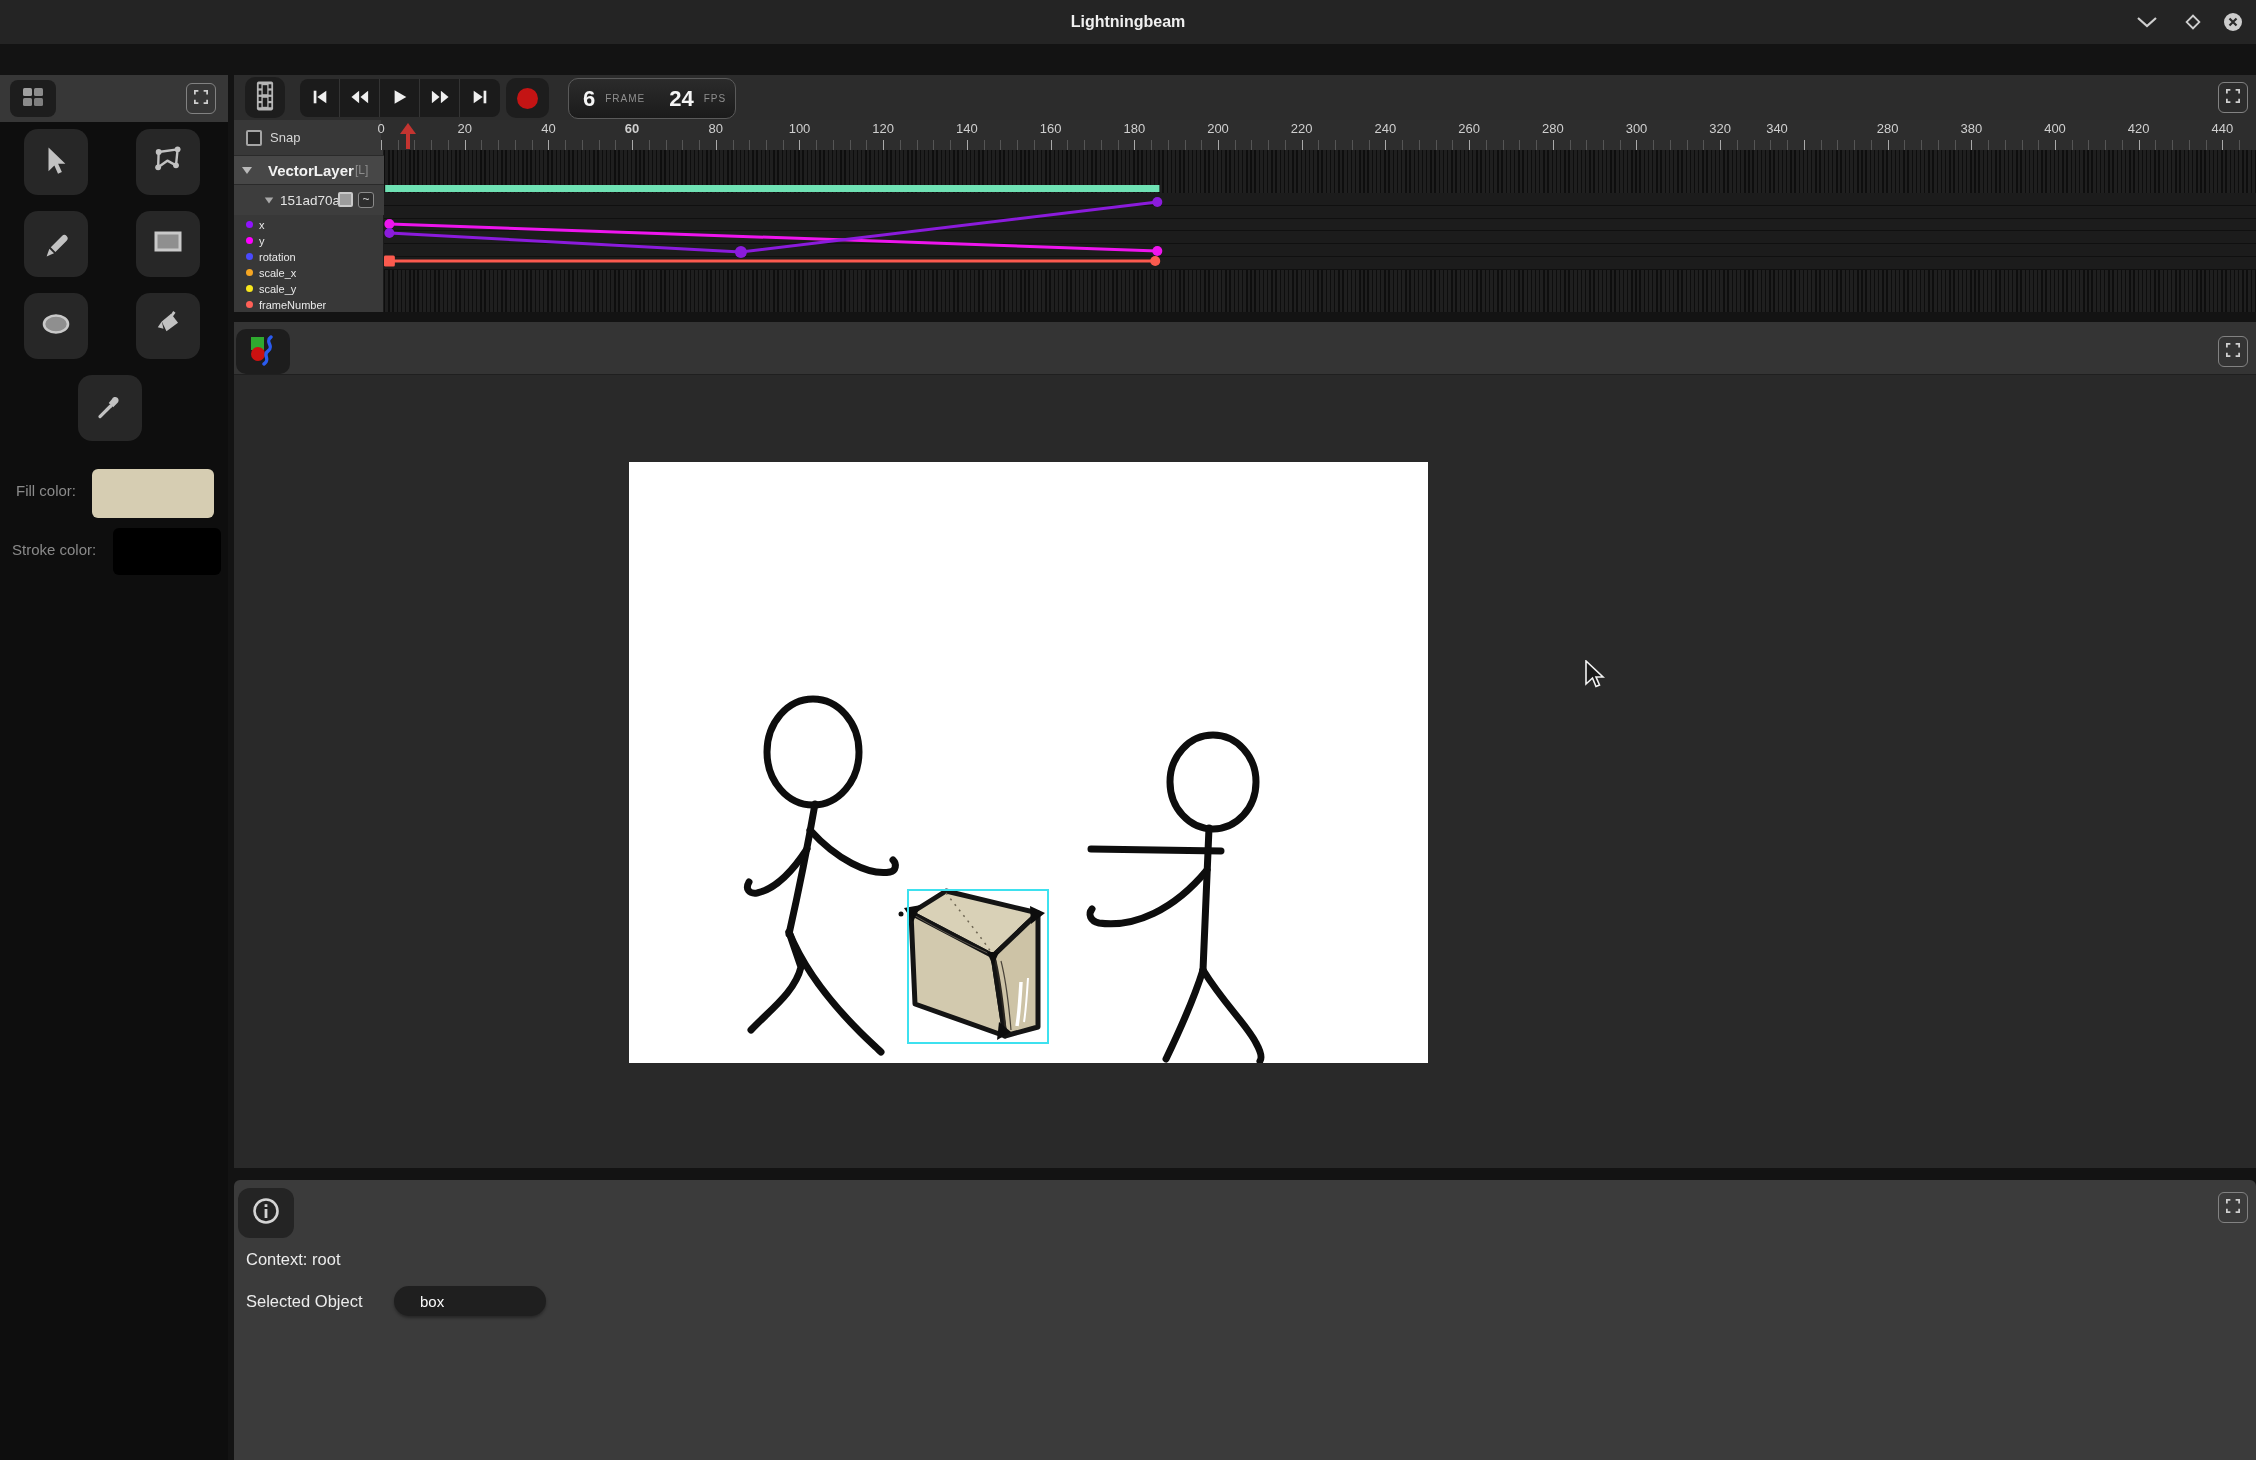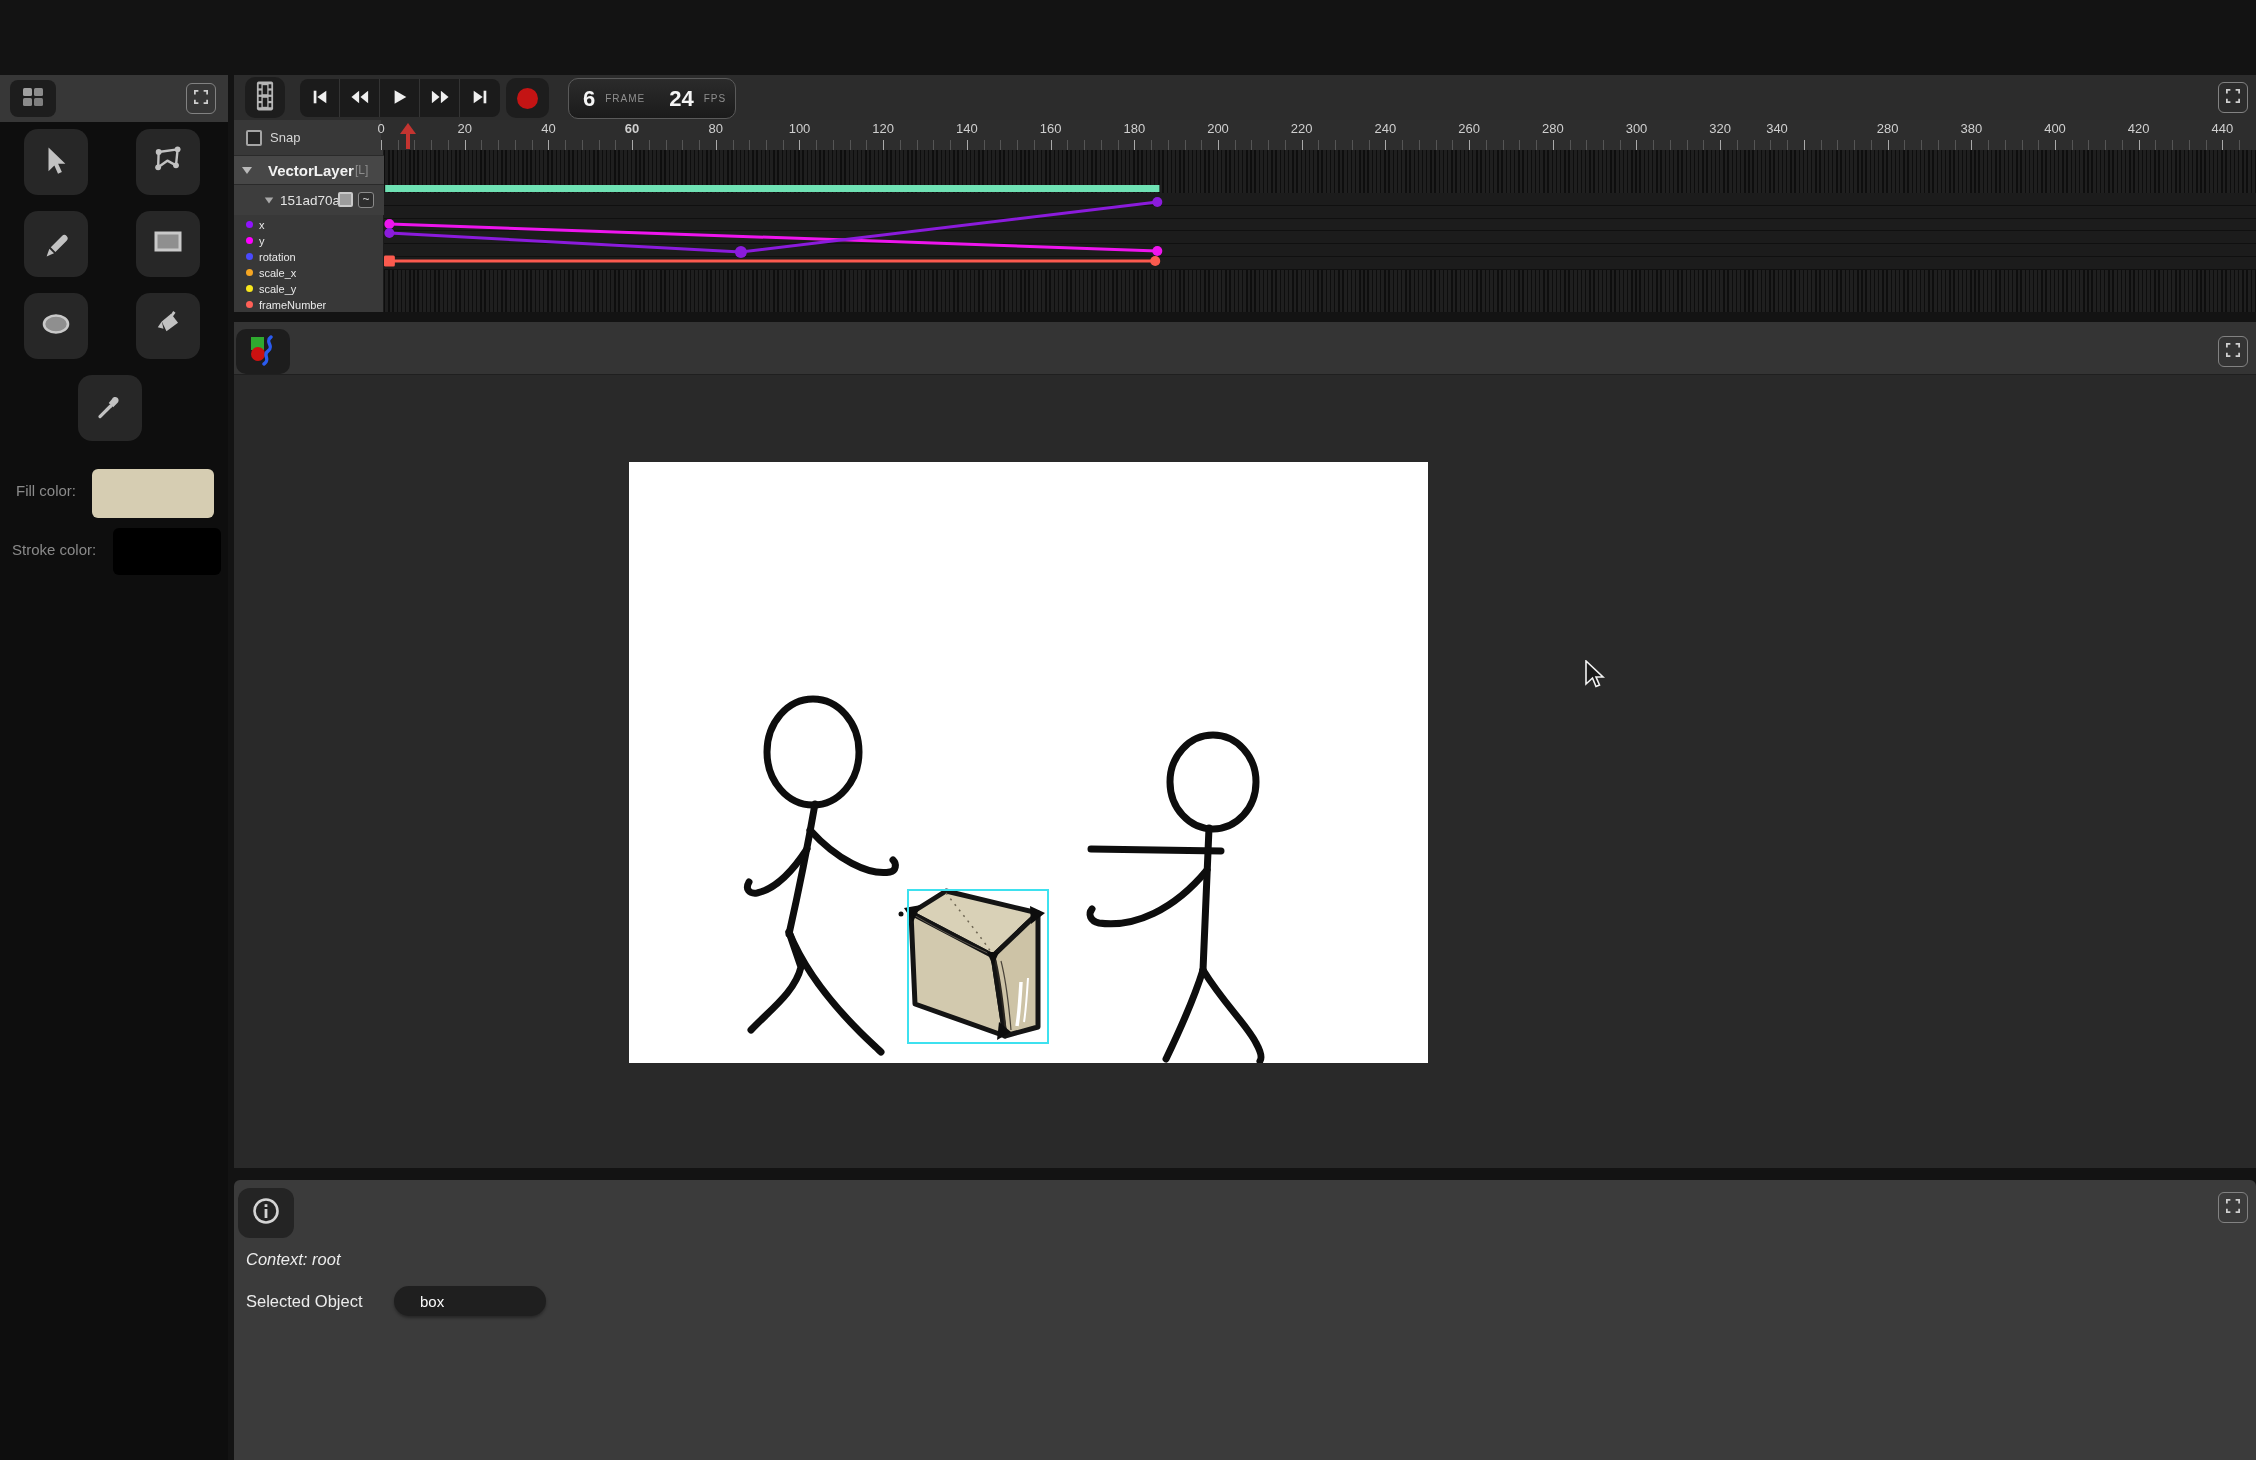--- a/index.html
+++ b/index.html
@@ -105,31 +105,56 @@
   .canvas-header{position:absolute;left:0;top:0;width:2022px;height:53px;background:#343434;
       border-bottom:1px solid #1f1f1f;}
   .logo-btn{left:2px;top:7px;width:54px;height:45px;}
   .stage{position:absolute;left:395px;top:140px;width:799px;height:601px;background:#ffffff;}
   .mouse-cursor{position:absolute;left:1350px;top:338px;}
 
   
   .bottom-panel{position:absolute;left:234px;top:1180px;width:2022px;height:280px;background:#3b3b3b;
       border-radius:6px 6px 0 0;}
   .info-btn{left:4px;top:8px;width:56px;height:50px;border-radius:12px;background:#242424;}
-  .context-line{position:absolute;left:12px;top:70px;font-size:16.5px;color:#ececec;font-style:italic;}
+  .context-line{position:absolute;left:12px;top:70px;font-size:16.5px;color:#ececec;}
   .selected-label{position:absolute;left:12px;top:112px;font-size:16.5px;color:#ececec;}
   .selected-pill{position:absolute;left:160px;top:106px;width:152px;height:30px;background:#1f1f1f;
       border-radius:15px;display:flex;align-items:center;padding-left:26px;font-size:15px;color:#fafafa;
       box-shadow:0 2px 3px rgba(0,0,0,.35);}
 </style>
 </head>
 <body>
 
 <div class="app">
 
+  <div class="titlebar">
+    <div class="title">Lightningbeam</div>
+    <div class="winbtn" style="left:2132px;">
+      <span>
+        <svg width="22" height="12" viewBox="0 0 22 12">
+            <polyline points="2,2 11,10 20,2" fill="none" stroke="#cfcfcf" stroke-width="2.2"></polyline>
+          </svg>
+      </span>
+    </div>
+    <div class="winbtn" style="left:2178px;">
+      <span>
+        <svg width="18" height="18" viewBox="0 0 18 18">
+            <rect x="4.5" y="4.5" width="9" height="9" fill="none" stroke="#cfcfcf" stroke-width="1.8" transform="rotate(45 9 9)"></rect>
+          </svg>
+      </span>
+    </div>
+    <div class="winbtn" style="left:2218px;">
+      <span>
+        <svg width="20" height="20" viewBox="0 0 20 20">
+            <circle cx="10" cy="10" r="9" fill="#cccccc"></circle>
+            <path d="M6.5 6.5 L13.5 13.5 M13.5 6.5 L6.5 13.5" stroke="#2a2a2a" stroke-width="2.2"></path>
+          </svg>
+      </span>
+    </div>
+  </div>
 
 
   <div class="tools-panel">
     <div class="tools-header">
       <div class="icon-btn grid-btn">
         <span>
           <svg width="22" height="20" viewBox="0 0 22 20">
             <rect x="1" y="1" width="9" height="8" rx="1.5" fill="#a0a0a0"></rect>
             <rect x="12" y="1" width="9" height="8" rx="1.5" fill="#8b8b8b"></rect>
             <rect x="1" y="11" width="9" height="8" rx="1.5" fill="#8b8b8b"></rect>

